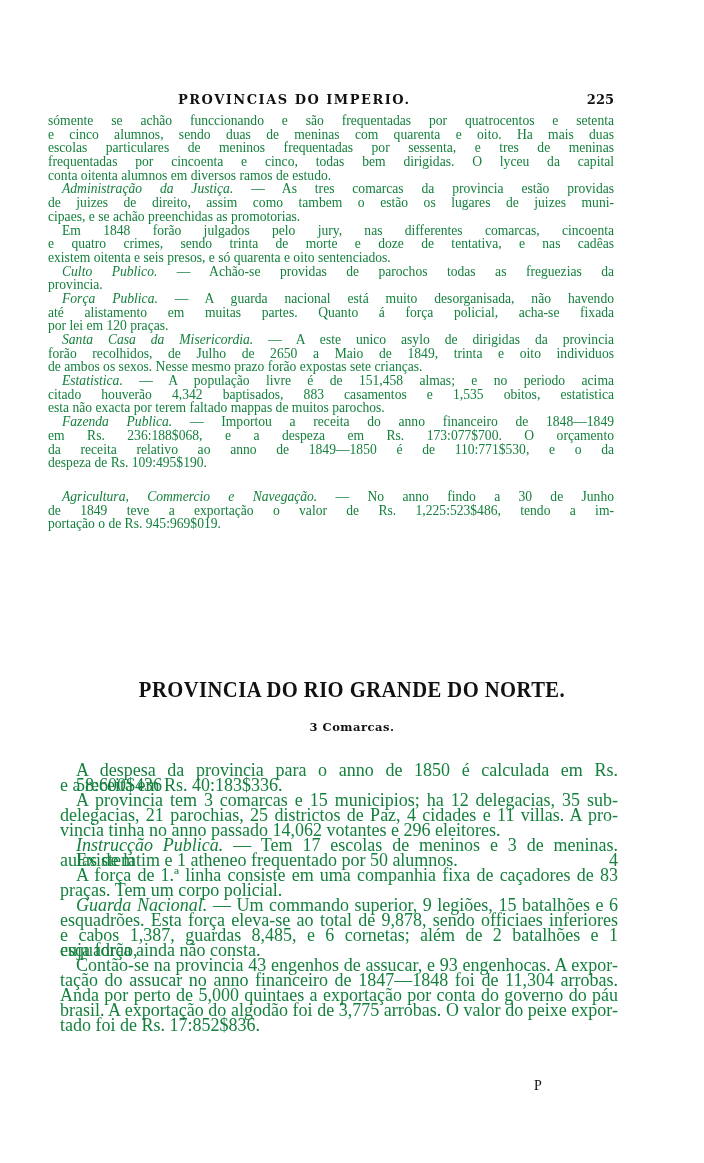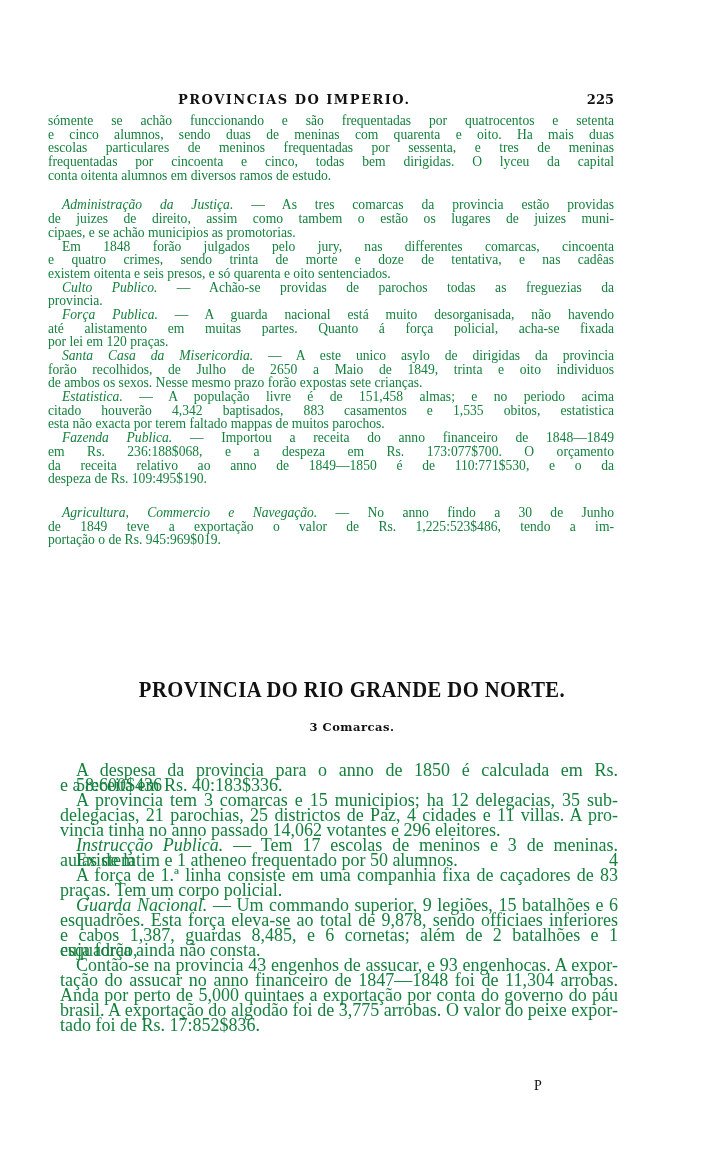--- a/index.html
+++ b/index.html
@@ -44,23 +44,23 @@
     <span class="title">PROVINCIAS DO IMPERIO.</span>
     <span class="num">225</span>
   </div>
 
   <div class="block upper" id="upper">
       <span class="line" style="white-space: normal;"><span>sómente se achão funccionando e são frequentadas por quatrocentos e setenta</span></span>
       <span class="line" style="white-space: normal;"><span>e cinco alumnos, sendo duas de meninas com quarenta e oito. Ha mais duas</span></span>
       <span class="line" style="white-space: normal;"><span>escolas particulares de meninos frequentadas por sessenta, e tres de meninas</span></span>
       <span class="line" style="white-space: normal;"><span>frequentadas por cincoenta e cinco, todas bem dirigidas. O lyceu da capital</span></span>
       <span class="line last"><span>conta oitenta alumnos em diversos ramos de estudo.</span></span>
-      <span class="line indent" style="white-space: normal; margin-top: 16px;"><span class="it">Administração da Justiça.</span><span> — As tres comarcas da provincia estão providas</span></span>
+      <span class="line indent" style="white-space: normal;"><span class="it">Administração da Justiça.</span><span> — As tres comarcas da provincia estão providas</span></span>
       <span class="line" style="white-space: normal;"><span>de juizes de direito, assim como tambem o estão os lugares de juizes muni-</span></span>
-      <span class="line last"><span>cipaes, e se achão municipios as promotorias.</span></span>
+      <span class="line last"><span>cipaes, e se achão preenchidas as promotorias.</span></span>
       <span class="line indent" style="white-space: normal;"><span>Em 1848 forão julgados pelo jury, nas differentes comarcas, cincoenta</span></span>
       <span class="line" style="white-space: normal;"><span>e quatro crimes, sendo trinta de morte e doze de tentativa, e nas cadêas</span></span>
       <span class="line last"><span>existem oitenta e seis presos, e só quarenta e oito sentenciados.</span></span>
       <span class="line indent" style="white-space: normal;"><span class="it">Culto Publico.</span><span> — Achão-se providas de parochos todas as freguezias da</span></span>
       <span class="line last"><span>provincia.</span></span>
       <span class="line indent" style="white-space: normal;"><span class="it">Força Publica.</span><span> — A guarda nacional está muito desorganisada, não havendo</span></span>
       <span class="line" style="white-space: normal;"><span>até alistamento em muitas partes. Quanto á força policial, acha-se fixada</span></span>
       <span class="line last"><span>por lei em 120 praças.</span></span>
       <span class="line indent" style="white-space: normal;"><span class="it">Santa Casa da Misericordia.</span><span> — A este unico asylo de dirigidas da provincia</span></span>
       <span class="line" style="white-space: normal;"><span>forão recolhidos, de Julho de 2650 a Maio de 1849, trinta e oito individuos</span></span>

